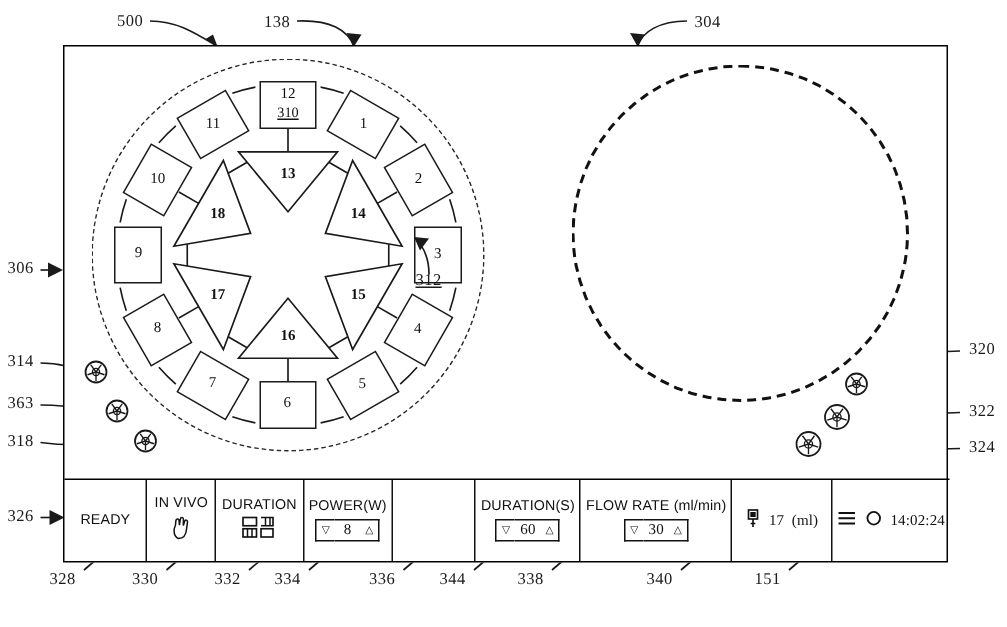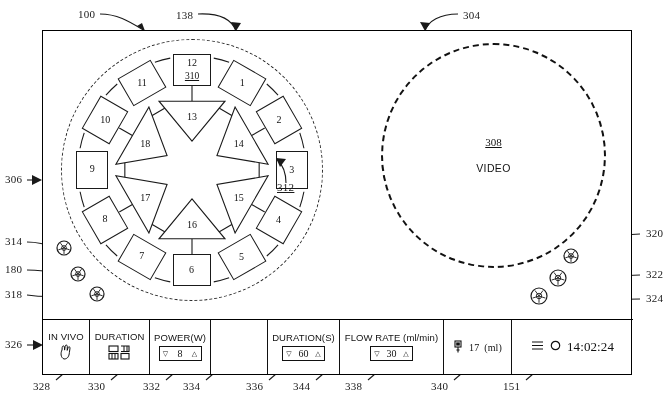--- a/index.html
+++ b/index.html
@@ -80,20 +80,21 @@
   }
 
   
   #inner-tri-svg, #connector-svg, #outer-arc-svg { position: absolute; left:0; top:0; overflow: visible; }
   .tri-label {
     position: absolute;
     font-family: "Liberation Serif", serif;
     font-size: 10px;
     color: #111;
     transform: translate(-50%, -50%);
+    font-weight: bold;
   }
 
   
   #video-panel {
     position: absolute;
     left: 300px;
     top: 0px;
     width: 290px;
     height: 290px;
   }
@@ -180,21 +181,21 @@
     box-sizing: border-box;
     display: flex; align-items: center; justify-content: center;
     font-size: 10px;
     font-family: "Liberation Serif", serif;
     background: #fff;
   }
   .spinner .sp-btn.right { border-left: none; }
   .spinner .sp-btn.left { border-right: none; }
 
   .vol-row { display: flex; align-items: center; gap: 5px; font-size: 10px; font-family: "Liberation Serif", serif; }
-  .sys-row { display: flex; align-items: center; gap: 6px; font-size: 13px; font-family: "Liberation Serif", serif; }
+  .sys-row { display: flex; align-items: center; gap: 6px; font-size: 10px; font-family: "Liberation Serif", serif; }
 
   
   #assign-btn {
     position: absolute;
     left: 304px;
     top: 294px;
     width: 63px;
     height: 63px;
     border-radius: 50%;
     border: 1.5px solid #111;
@@ -270,26 +271,26 @@
       <polygon points="181,367 173,370 178,375"></polygon>
       <polygon points="221,367 213,370 218,375"></polygon>
       <polygon points="284,367 276,370 281,375"></polygon>
       <polygon points="331,367 323,370 328,375"></polygon>
       <polygon points="383,367 375,370 380,375"></polygon>
       <polygon points="469,367 461,370 466,375"></polygon>
       <polygon points="541,367 533,370 538,375"></polygon>
     </g>
   </svg>
 
-  <div class="ref" style="left:78px;  top:8px;">100</div>
+  <div class="ref" style="left:78px;  top:8px;">500</div>
   <div class="ref" style="left:176px; top:9px;">138</div>
   <div class="ref" style="left:463px; top:9px;">304</div>
   <div class="ref" style="left:5px;   top:173px;">306</div>
   <div class="ref" style="left:5px;   top:235px;">314</div>
-  <div class="ref" style="left:5px;   top:263px;">180</div>
+  <div class="ref" style="left:5px;   top:263px;">363</div>
   <div class="ref" style="left:5px;   top:288px;">318</div>
   <div class="ref" style="left:646px; top:227px;">320</div>
   <div class="ref" style="left:646px; top:268px;">322</div>
   <div class="ref" style="left:646px; top:292px;">324</div>
   <div class="ref" style="left:5px;  top:338px;">326</div>
   <div class="ref" style="left:33px;  top:380px;">328</div>
   <div class="ref" style="left:88px;  top:380px;">330</div>
   <div class="ref" style="left:143px; top:380px;">332</div>
   <div class="ref" style="left:183px; top:380px;">334</div>
   <div class="ref" style="left:246px; top:380px;">336</div>
@@ -393,24 +394,20 @@
 
       <svg class="leader" width="300" height="290" style="left:0;top:0;">
         <path d="M243 152 C 243 142, 240 134, 234 128" fill="none" stroke="#1a1a1a" stroke-width="1.1"></path>
         <polygon points="233,127 243,128 237,136" fill="#1a1a1a"></polygon>
       </svg>
       <div class="ref" style="left:234px; top:150px; text-decoration: underline;">312</div>
     </div>
 
     <div id="video-panel">
       <div id="video-circle"></div>
-      <div id="video-text-wrap">
-        <span id="video-num">308</span>
-        <span id="video-label">VIDEO</span>
-      </div>
     </div>
 
     <svg class="bubble" style="left:0; top:0;" width="590" height="345">
       <g id="bubble-group">
           <g>
             <circle cx="21" cy="217" r="7" fill="#ffffff" stroke="#1a1a1a" stroke-width="1.2"></circle>
             <path d="M21 217 L 26.658786271956163 218.83865111653094" stroke="#1a1a1a" stroke-width="0.9"></path>
             <path d="M21 217 L 21 222.95" stroke="#1a1a1a" stroke-width="0.9"></path>
             <path d="M21 217 L 15.341213728043837 218.83865111653094" stroke="#1a1a1a" stroke-width="0.9"></path>
             <path d="M21 217 L 17.502677748859785 212.18634888346907" stroke="#1a1a1a" stroke-width="0.9"></path>
@@ -460,20 +457,23 @@
             <path d="M496 265 L 489.53281568919294 267.10131556174963" stroke="#1a1a1a" stroke-width="0.9"></path>
             <path d="M496 265 L 492.00306028441116 259.49868443825034" stroke="#1a1a1a" stroke-width="0.9"></path>
             <path d="M496 265 L 499.99693971558884 259.49868443825034" stroke="#1a1a1a" stroke-width="0.9"></path>
             <circle cx="496" cy="265" r="2.72" fill="none" stroke="#1a1a1a" stroke-width="0.9"></circle>
           </g>
         </g>
     </svg>
 
     <div id="toolbar">
 
+      <div class="tb-cell" style="width:57px;">
+        <span class="tb-title">READY</span>
+      </div>
 
 
       <div class="tb-cell" style="width:47px;">
         <span class="tb-title">IN VIVO</span>
         <span class="tb-body ico">
           <svg width="14" height="16" viewBox="0 0 14 16">
             <path d="M5 15 C1.5 13.5,1.5 9,3 6 L3.2 3.4 C3.3 1.6 5.2 1.4 5.4 3.1 L5.6 6.1
                      L6.2 2.2 C6.4 0.6 8.3 0.7 8.3 2.3 L8.2 6.4 L9.1 3.6 C9.5 2.2 11.2 2.6 11 4.1
                      L10.4 8.5 C10.1 12.3 8.6 15 5 15 Z" fill="none" stroke="#111" stroke-width="1"></path>
           </svg>

